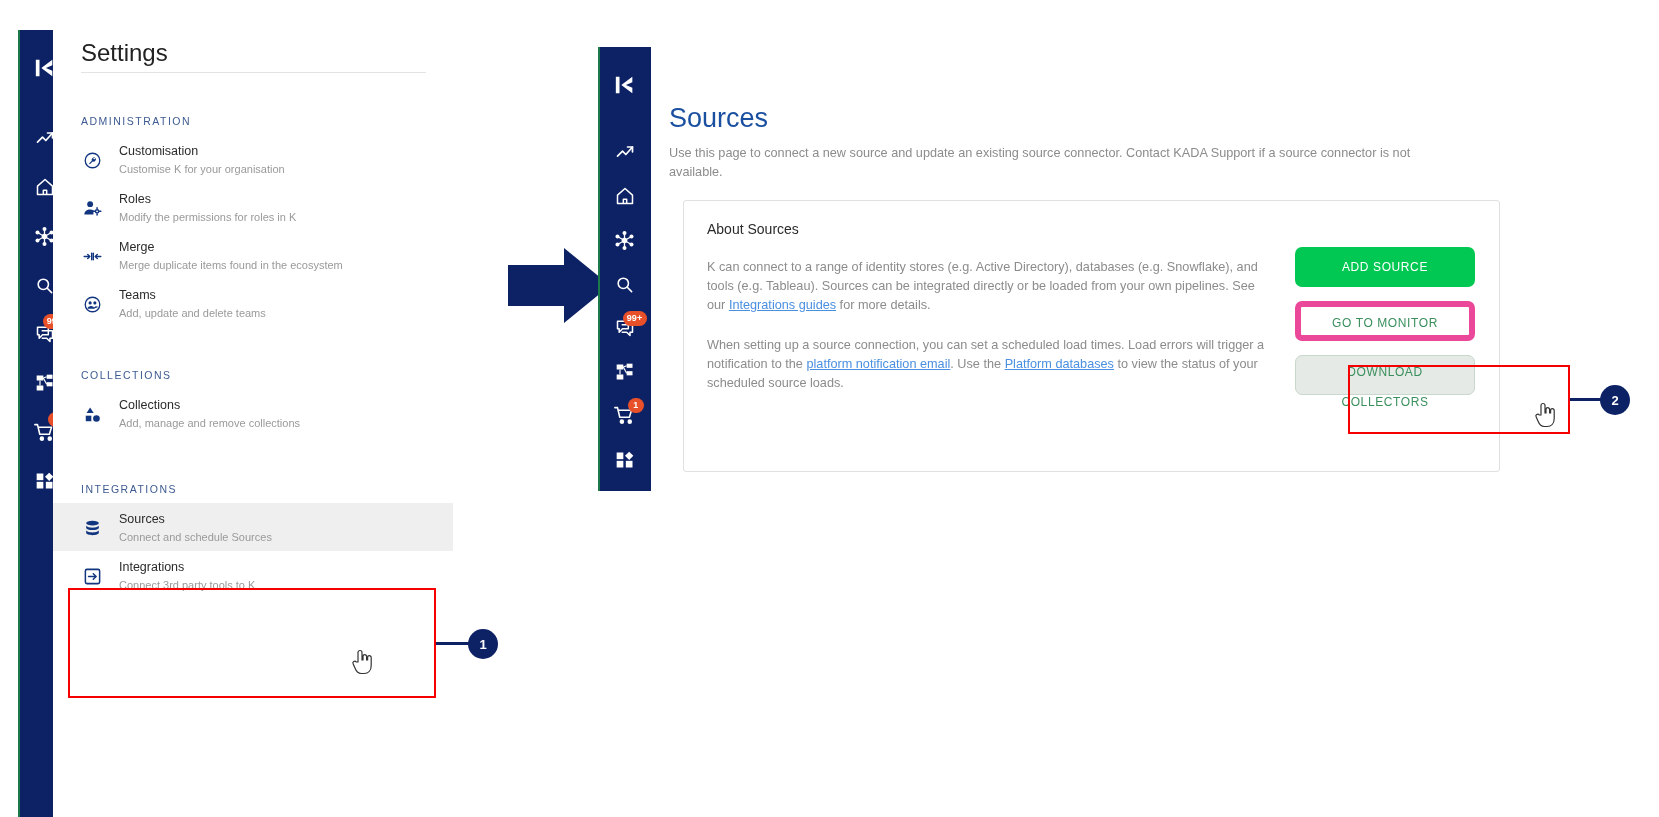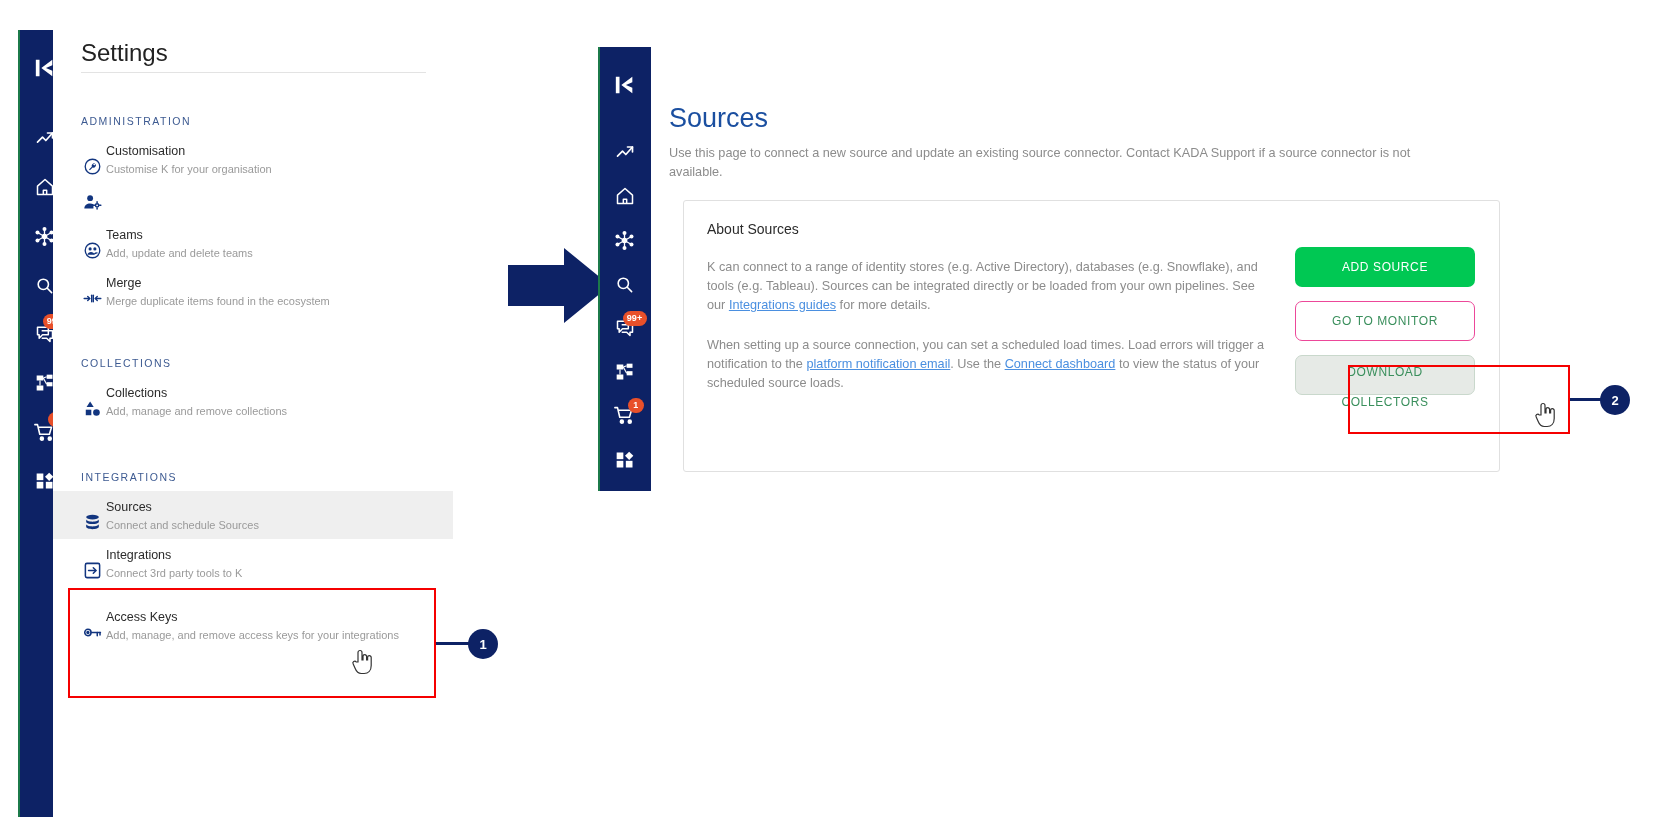--- a/index.html
+++ b/index.html
@@ -35,21 +35,21 @@
   .settings-title{
     position:absolute;left:28px;top:9px;font-size:24px;color:#222;font-weight:400;
   }
   .settings-rule{position:absolute;left:28px;top:42px;width:345px;height:1px;background:#e3e3e3;}
 
   .sgroup-label{
     font-size:10.5px;letter-spacing:1.5px;color:#3d5a91;font-weight:500;
     margin:0 0 8px 28px;
   }
   .sitem{
-    display:flex;align-items:flex-end;gap:3px;
+    display:flex;align-items:center;gap:16px;
     padding:6px 12px 6px 28px;position:relative;
   }
   .sitem.active{background:#efefef;}
   .sitem-ico{width:22px;height:22px;flex:0 0 22px;color:#12357f;margin-top:2px;display:flex;align-items:center;justify-content:center;}
   .sitem-title{font-size:12.5px;color:#2b2b2b;line-height:15px;}
   .sitem-sub{font-size:11px;color:#9a9a9a;line-height:15px;margin-top:2px;}
 
   
   .big-arrow{position:absolute;left:504px;top:243px;width:110px;height:85px;}
 
@@ -67,21 +67,21 @@
   .about-body{position:absolute;left:23px;top:57px;width:560px;}
   .about-p{font-size:12.7px;color:#8c8c8c;line-height:19px;margin:0 0 21px 0;}
   .about-p a{color:#4a8fe0;text-decoration:underline;}
   .btn-col{position:absolute;right:24px;top:46px;width:180px;}
   .btn{
     display:block;width:180px;height:40px;line-height:30px;text-align:center;
     font-size:12px;letter-spacing:.6px;border-radius:7px;margin-bottom:14px;
     box-sizing:border-box;cursor:pointer;
   }
   .btn-primary{background:#00c853;color:#fff;border:none;font-weight:500;}
-  .btn-outline{background:#fff;color:#3a8f5c;border:1px solid #ec4899;}
+  .btn-outline{background:#fff;color:#3a8f5c;border:6px solid #ec4899;}
   .btn-ghost{background:#e6eae6;color:#3a8f5c;border:1px solid #c9d8cc;}
 
   
   .hl-box{position:absolute;border:2px solid #f50000;box-sizing:border-box;}
   #hl-1{left:68px;top:588px;width:368px;height:110px;}
   #hl-2{left:1348px;top:365px;width:222px;height:69px;}
   .call-line{position:absolute;height:3px;background:#0d2265;}
   .call-dot{
     position:absolute;width:30px;height:30px;border-radius:50%;background:#0d2265;
     color:#fff;font-size:13px;font-weight:bold;display:flex;align-items:center;justify-content:center;
@@ -207,52 +207,56 @@
             <path d="M1.7 19.5 c0 -4 3.3 -6.3 7.3 -6.3 c1.6 0 3 .35 4.2 1 v5.3 z"></path>
             <circle cx="17.8" cy="15.6" r="2.1" fill="none" stroke="#12357f" stroke-width="1.9"></circle>
             <g stroke="#12357f" stroke-width="1.9" stroke-linecap="round">
               <line x1="17.8" y1="10.9" x2="17.8" y2="12.4"></line>
               <line x1="17.8" y1="18.8" x2="17.8" y2="20.3"></line>
               <line x1="13.1" y1="15.6" x2="14.6" y2="15.6"></line>
               <line x1="21" y1="15.6" x2="22.5" y2="15.6"></line>
             </g>
           </svg>
       </span>
-    </div>
-    <div class="sitem">
-      <span class="sitem-ico">
-        <svg width="19" height="19" viewBox="0 0 24 24">
-            <circle cx="12" cy="12" r="9.2" fill="none" stroke="#12357f" stroke-width="1.7"></circle>
-            <circle cx="9" cy="10" r="2" fill="#12357f"></circle>
-            <circle cx="15" cy="10" r="2" fill="#12357f"></circle>
-            <path d="M5.8 17.5 c0 -2.4 2.3 -3.6 4.3 -3.6 c2 0 4.3 1.2 4.3 3.6 z" fill="#12357f"></path>
-            <path d="M13.5 17.5 c0 -2.2 1.6 -3.4 3.2 -3.4 c1 0 1.9 .4 2.5 1" fill="#12357f"></path>
-          </svg>
-      </span>
-      <span>
-        <span class="sitem-title">Teams</span><br>
-        <span class="sitem-sub">Add, update and delete teams</span>
+      <span>
+        <span class="sitem-title">Roles</span><br>
+        <span class="sitem-sub">Modify the permissions for roles in K</span>
       </span>
     </div>
     <div class="sitem">
       <span class="sitem-ico">
         <svg width="19" height="19" viewBox="0 0 24 24" stroke="#12357f" stroke-width="1.8" stroke-linecap="round" fill="none">
             <line x1="1.5" y1="12" x2="8" y2="12"></line>
             <polyline points="6,9.5 8.5,12 6,14.5" fill="none"></polyline>
             <line x1="11" y1="8" x2="11" y2="16"></line>
             <line x1="13" y1="8" x2="13" y2="16"></line>
             <line x1="22.5" y1="12" x2="16" y2="12"></line>
             <polyline points="18,9.5 15.5,12 18,14.5" fill="none"></polyline>
           </svg>
       </span>
       <span>
         <span class="sitem-title">Merge</span><br>
         <span class="sitem-sub">Merge duplicate items found in the ecosystem</span>
       </span>
     </div>
+    <div class="sitem">
+      <span class="sitem-ico">
+        <svg width="19" height="19" viewBox="0 0 24 24">
+            <circle cx="12" cy="12" r="9.2" fill="none" stroke="#12357f" stroke-width="1.7"></circle>
+            <circle cx="9" cy="10" r="2" fill="#12357f"></circle>
+            <circle cx="15" cy="10" r="2" fill="#12357f"></circle>
+            <path d="M5.8 17.5 c0 -2.4 2.3 -3.6 4.3 -3.6 c2 0 4.3 1.2 4.3 3.6 z" fill="#12357f"></path>
+            <path d="M13.5 17.5 c0 -2.2 1.6 -3.4 3.2 -3.4 c1 0 1.9 .4 2.5 1" fill="#12357f"></path>
+          </svg>
+      </span>
+      <span>
+        <span class="sitem-title">Teams</span><br>
+        <span class="sitem-sub">Add, update and delete teams</span>
+      </span>
+    </div>
 
     <div class="sgroup-label" style="margin-top:42px;">COLLECTIONS</div>
     <div class="sitem">
       <span class="sitem-ico">
         <svg width="19" height="19" viewBox="0 0 24 24" fill="#12357f">
             <path d="M9 3 L13.5 10 H4.5 Z"></path>
             <rect x="3.5" y="13.5" width="7" height="7"></rect>
             <circle cx="17" cy="17" r="4.2"></circle>
           </svg>
       </span>
@@ -280,35 +284,20 @@
       <span class="sitem-ico">
         <svg width="19" height="19" viewBox="0 0 24 24" fill="none" stroke="#12357f" stroke-width="1.9">
             <rect x="3" y="3" width="18" height="18" rx="2"></rect>
             <line x1="7" y1="12" x2="16" y2="12" stroke-linecap="round"></line>
             <polyline points="13,8.5 16.5,12 13,15.5" stroke-linecap="round" stroke-linejoin="round"></polyline>
           </svg>
       </span>
       <span>
         <span class="sitem-title">Integrations</span><br>
         <span class="sitem-sub">Connect 3rd party tools to K</span>
-      </span>
-    </div>
-    <div class="sitem" style="margin-top:14px;">
-      <span class="sitem-ico">
-        <svg width="19" height="19" viewBox="0 0 24 24" fill="none" stroke="#12357f" stroke-width="1.9">
-            <circle cx="6.2" cy="12" r="4"></circle>
-            <circle cx="6.2" cy="12" r="1.2" fill="#12357f"></circle>
-            <line x1="10.2" y1="12" x2="22" y2="12" stroke-linecap="round"></line>
-            <line x1="18" y1="12" x2="18" y2="16" stroke-linecap="round"></line>
-            <line x1="21.5" y1="12" x2="21.5" y2="15" stroke-linecap="round"></line>
-          </svg>
-      </span>
-      <span>
-        <span class="sitem-title">Access Keys</span><br>
-        <span class="sitem-sub">Add, manage, and remove access keys for your integrations</span>
       </span>
     </div>
   </div>
 </div>
 
 <svg class="cursor" id="cursor-sources" viewBox="0 0 24 30">
   <path d="M8 14 V4.5 a2 2 0 0 1 4 0 V12 h1 V8.5 a1.8 1.8 0 0 1 3.6 0 V12 h1 V9.5 a1.8 1.8 0 0 1 3.6 0 v8 c0 5 -3 8 -7 8 h-3 c-3 0 -5 -2.5 -6 -5 l-2 -4.5 a1.8 1.8 0 0 1 3 -2 z" fill="#fff" stroke="#333" stroke-width="1.2"></path>
 </svg>
 
 <svg class="big-arrow" viewBox="0 0 110 85">
@@ -402,21 +391,21 @@
   <p class="sources-intro">Use this page to connect a new source and update an existing source connector. Contact KADA Support if a source connector is not available.</p>
 
   <div class="about-card">
     <div class="about-h2">About Sources</div>
 
     <div class="about-body">
       <p class="about-p">
         <span>K can connect to a range of identity stores (e.g. Active Directory), databases (e.g. Snowflake), and tools (e.g. Tableau). Sources can be integrated directly or be loaded from your own pipelines. See our </span><a href="#">Integrations guides</a><span> for more details.</span>
       </p>
       <p class="about-p">
-        <span>When setting up a source connection, you can set a scheduled load times. Load errors will trigger a notification to the </span><a href="#">platform notification email</a><span>. Use the </span><a href="#">Connect dashboard</a><span> to view the status of your scheduled source loads.</span>
+        <span>When setting up a source connection, you can set a scheduled load times. Load errors will trigger a notification to the </span><a href="#">platform notification email</a><span>. Use the </span><a href="#">Platform databases</a><span> to view the status of your scheduled source loads.</span>
       </p>
     </div>
 
     <div class="btn-col">
       <button class="btn btn-primary">ADD SOURCE</button>
       <button class="btn btn-outline">GO TO MONITOR</button>
       <button class="btn btn-ghost">DOWNLOAD COLLECTORS</button>
     </div>
   </div>
 </div>

